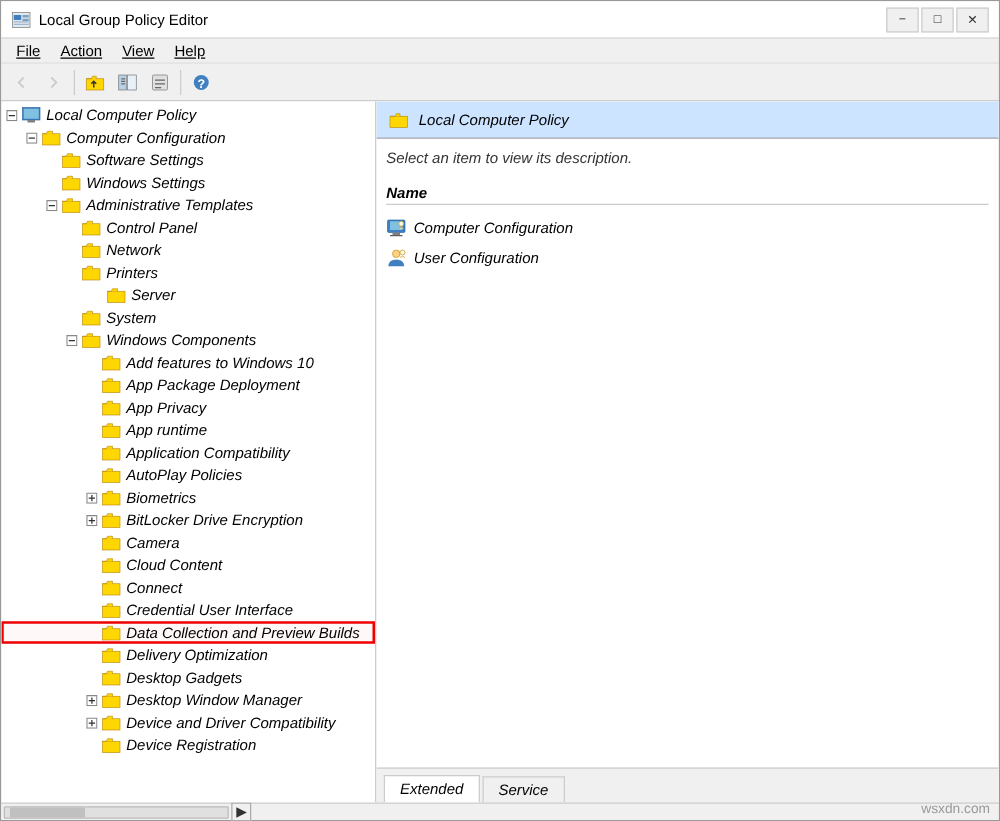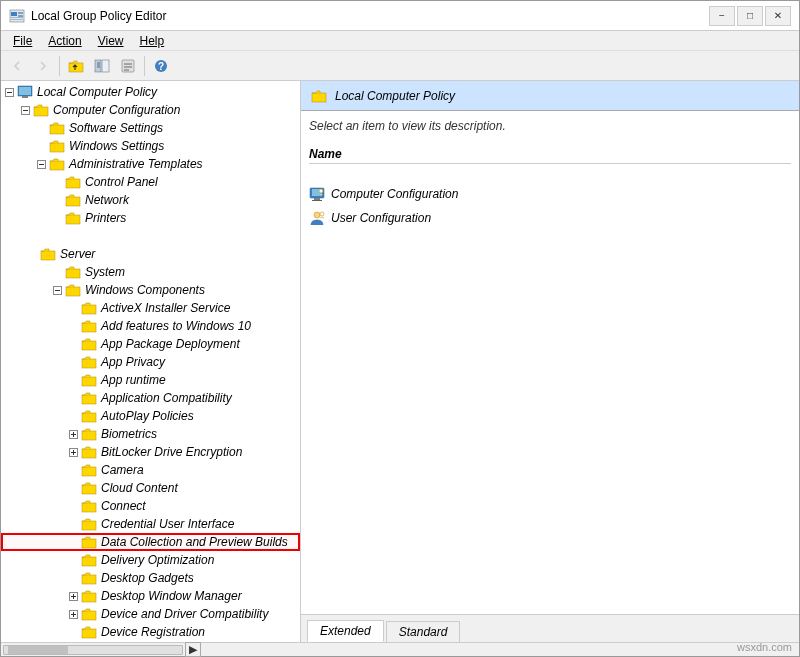--- a/index.html
+++ b/index.html
@@ -170,21 +170,21 @@
       font-size: 12px;
       color: #333;
       margin-bottom: 8px;
     }
 
     .column-header {
       font-weight: bold;
       font-size: 12px;
       padding: 2px 0;
       border-bottom: 1px solid #ccc;
-      margin-bottom: 16px;
+      margin-bottom: 4px;
     }
 
     .policy-item {
       display: flex;
       align-items: center;
       gap: 6px;
       padding: 2px 0;
       cursor: pointer;
     }
 
@@ -442,21 +442,21 @@
           <div class="tree-node" style="padding-left: 48px; display: flex; align-items: center; height: 18px; cursor: pointer; padding-right: 4px; white-space: nowrap;">
             <span style="display: inline-block; width: 16px; flex-shrink: 0;"></span>
             <span style="display: inline-flex; align-items: center; width: 16px; height: 16px; flex-shrink: 0; margin-right: 2px;">
               <svg width="16" height="16" viewBox="0 0 16 16">
                 <rect x="1" y="5" width="14" height="9" fill="#ffd700" stroke="#b8860b" stroke-width="0.5"></rect>
                 <path d="M1 5 L4 5 L5 3 L9 3 L9 5" fill="#ffd700" stroke="#b8860b" stroke-width="0.5"></path>
               </svg>
             </span>
             <span class="tree-label">Printers</span>
           </div>
-          <div class="tree-node" style="padding-left: 23px; display: flex; align-items: center; height: 18px; cursor: pointer; padding-right: 4px; white-space: nowrap; margin-top: 18px;">
+          <div class="tree-node" style="padding-left: 68px; display: flex; align-items: center; height: 18px; cursor: pointer; padding-right: 4px; white-space: nowrap;">
             <span style="display: inline-block; width: 16px; flex-shrink: 0;"></span>
             <span style="display: inline-flex; align-items: center; width: 16px; height: 16px; flex-shrink: 0; margin-right: 2px;">
               <svg width="16" height="16" viewBox="0 0 16 16">
                 <rect x="1" y="5" width="14" height="9" fill="#ffd700" stroke="#b8860b" stroke-width="0.5"></rect>
                 <path d="M1 5 L4 5 L5 3 L9 3 L9 5" fill="#ffd700" stroke="#b8860b" stroke-width="0.5"></path>
               </svg>
             </span>
             <span class="tree-label">Server</span>
           </div>
           <div class="tree-node" style="padding-left: 48px; display: flex; align-items: center; height: 18px; cursor: pointer; padding-right: 4px; white-space: nowrap;">
@@ -476,30 +476,20 @@
                 <line x1="2" y1="4.5" x2="7" y2="4.5" stroke="#333" stroke-width="1"></line>
               </svg>
             </span>
             <span style="display: inline-flex; align-items: center; width: 16px; height: 16px; flex-shrink: 0; margin-right: 2px;">
               <svg width="16" height="16" viewBox="0 0 16 16">
                 <rect x="1" y="5" width="14" height="9" fill="#ffd700" stroke="#b8860b" stroke-width="0.5"></rect>
                 <path d="M1 5 L4 5 L5 3 L9 3 L9 5" fill="#ffd700" stroke="#b8860b" stroke-width="0.5"></path>
               </svg>
             </span>
             <span class="tree-label">Windows Components</span>
-          </div>
-          <div class="tree-node" style="padding-left: 64px; display: flex; align-items: center; height: 18px; cursor: pointer; padding-right: 4px; white-space: nowrap;">
-            <span style="display: inline-block; width: 16px; flex-shrink: 0;"></span>
-            <span style="display: inline-flex; align-items: center; width: 16px; height: 16px; flex-shrink: 0; margin-right: 2px;">
-              <svg width="16" height="16" viewBox="0 0 16 16">
-                <rect x="1" y="5" width="14" height="9" fill="#ffd700" stroke="#b8860b" stroke-width="0.5"></rect>
-                <path d="M1 5 L4 5 L5 3 L9 3 L9 5" fill="#ffd700" stroke="#b8860b" stroke-width="0.5"></path>
-              </svg>
-            </span>
-            <span class="tree-label">ActiveX Installer Service</span>
           </div>
           <div class="tree-node" style="padding-left: 64px; display: flex; align-items: center; height: 18px; cursor: pointer; padding-right: 4px; white-space: nowrap;">
             <span style="display: inline-block; width: 16px; flex-shrink: 0;"></span>
             <span style="display: inline-flex; align-items: center; width: 16px; height: 16px; flex-shrink: 0; margin-right: 2px;">
               <svg width="16" height="16" viewBox="0 0 16 16">
                 <rect x="1" y="5" width="14" height="9" fill="#ffd700" stroke="#b8860b" stroke-width="0.5"></rect>
                 <path d="M1 5 L4 5 L5 3 L9 3 L9 5" fill="#ffd700" stroke="#b8860b" stroke-width="0.5"></path>
               </svg>
             </span>
             <span class="tree-label">Add features to Windows 10</span>
@@ -740,21 +730,21 @@
               <circle cx="13" cy="4" r="2" fill="#fff8e0" stroke="#b8860b" stroke-width="0.5"></circle>
               <path d="M11 8 Q13 6 15 8" fill="#fff8e0" stroke="#b8860b" stroke-width="0.5"></path>
             </svg>
           </span>
           <span>User Configuration</span>
         </div>
       </div>
 
       <div class="bottom-tabs">
         <div class="tab active">Extended</div>
-        <div class="tab">Standard</div>
+        <div class="tab">Service</div>
       </div>
     </div>
 
   </div>
 
   <div style="height:14px; background:#f0f0f0; border-top:1px solid #ccc; display:flex; align-items:center; padding:0 2px;">
     <div style="width:180px; height:10px; background:#e0e0e0; border:1px solid #bbb; border-radius:1px; display:flex; align-items:center;">
       <div style="width:60px; height:8px; background:#c0c0c0; margin-left:4px; border-radius:1px;"></div>
     </div>
     <div style="margin-left:2px; cursor:pointer; font-size:11px; color:#333; border:1px solid #aaa; padding:0 3px; background:#f0f0f0;">▶</div>

